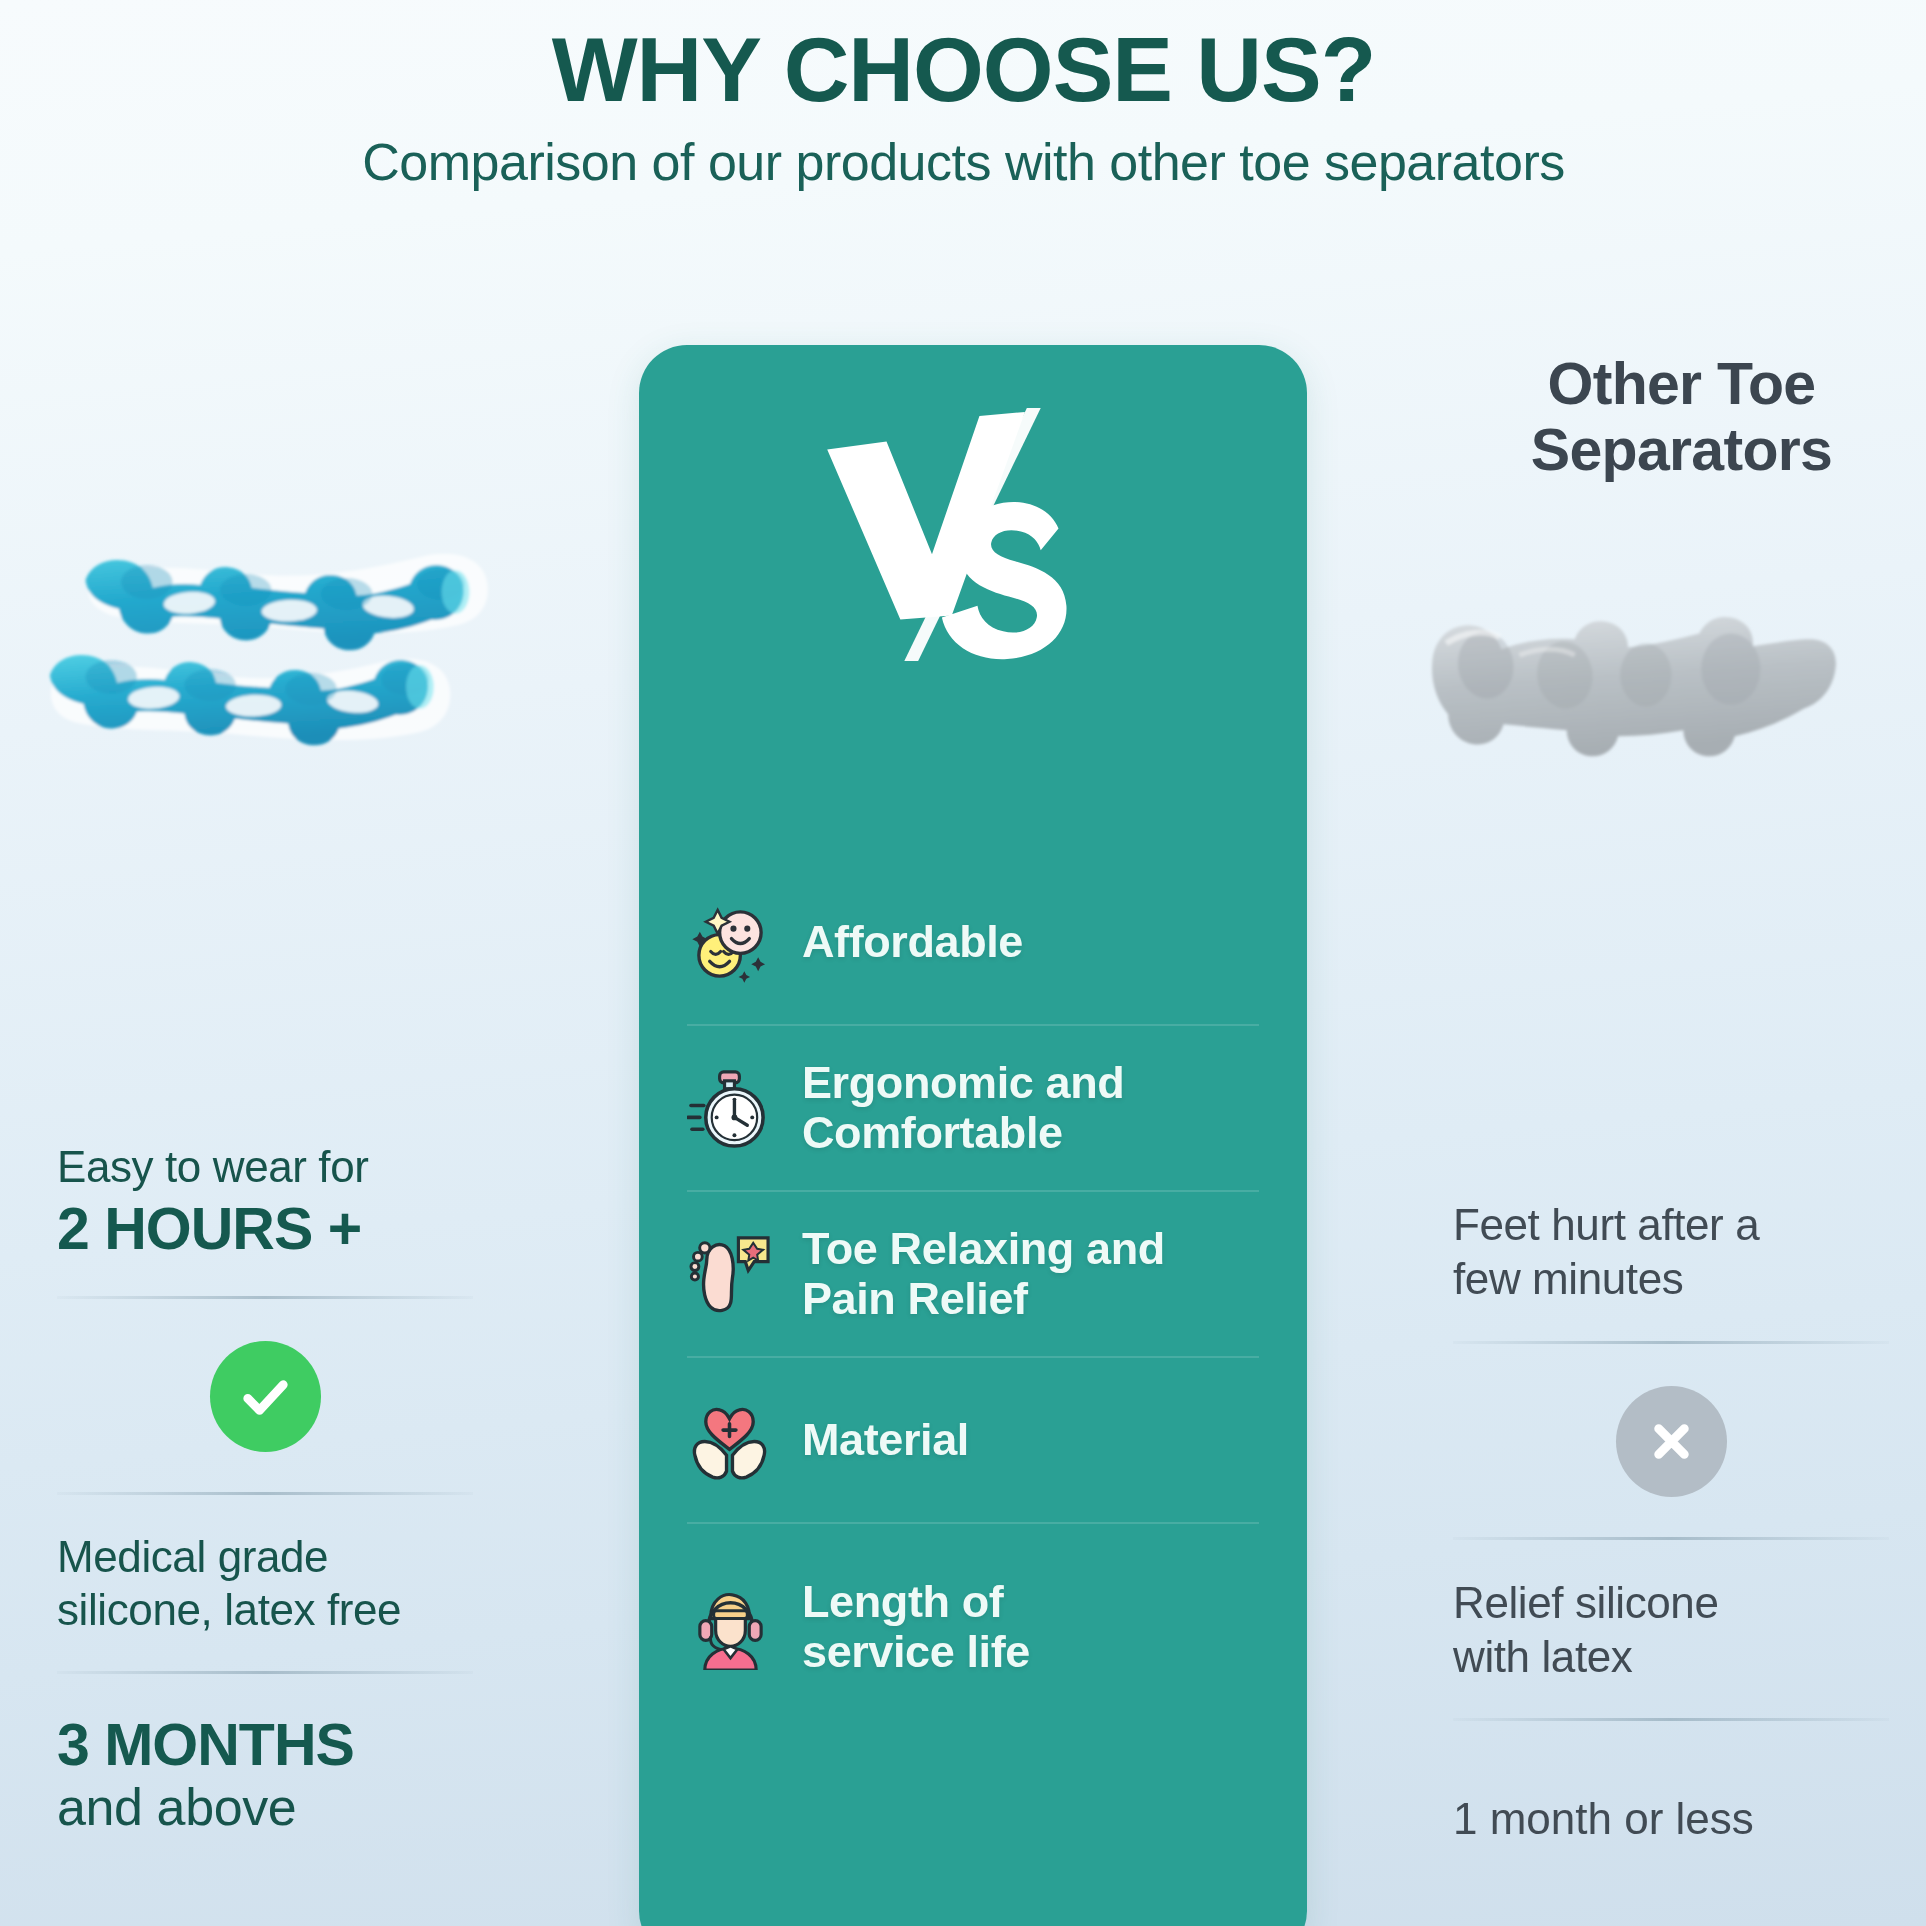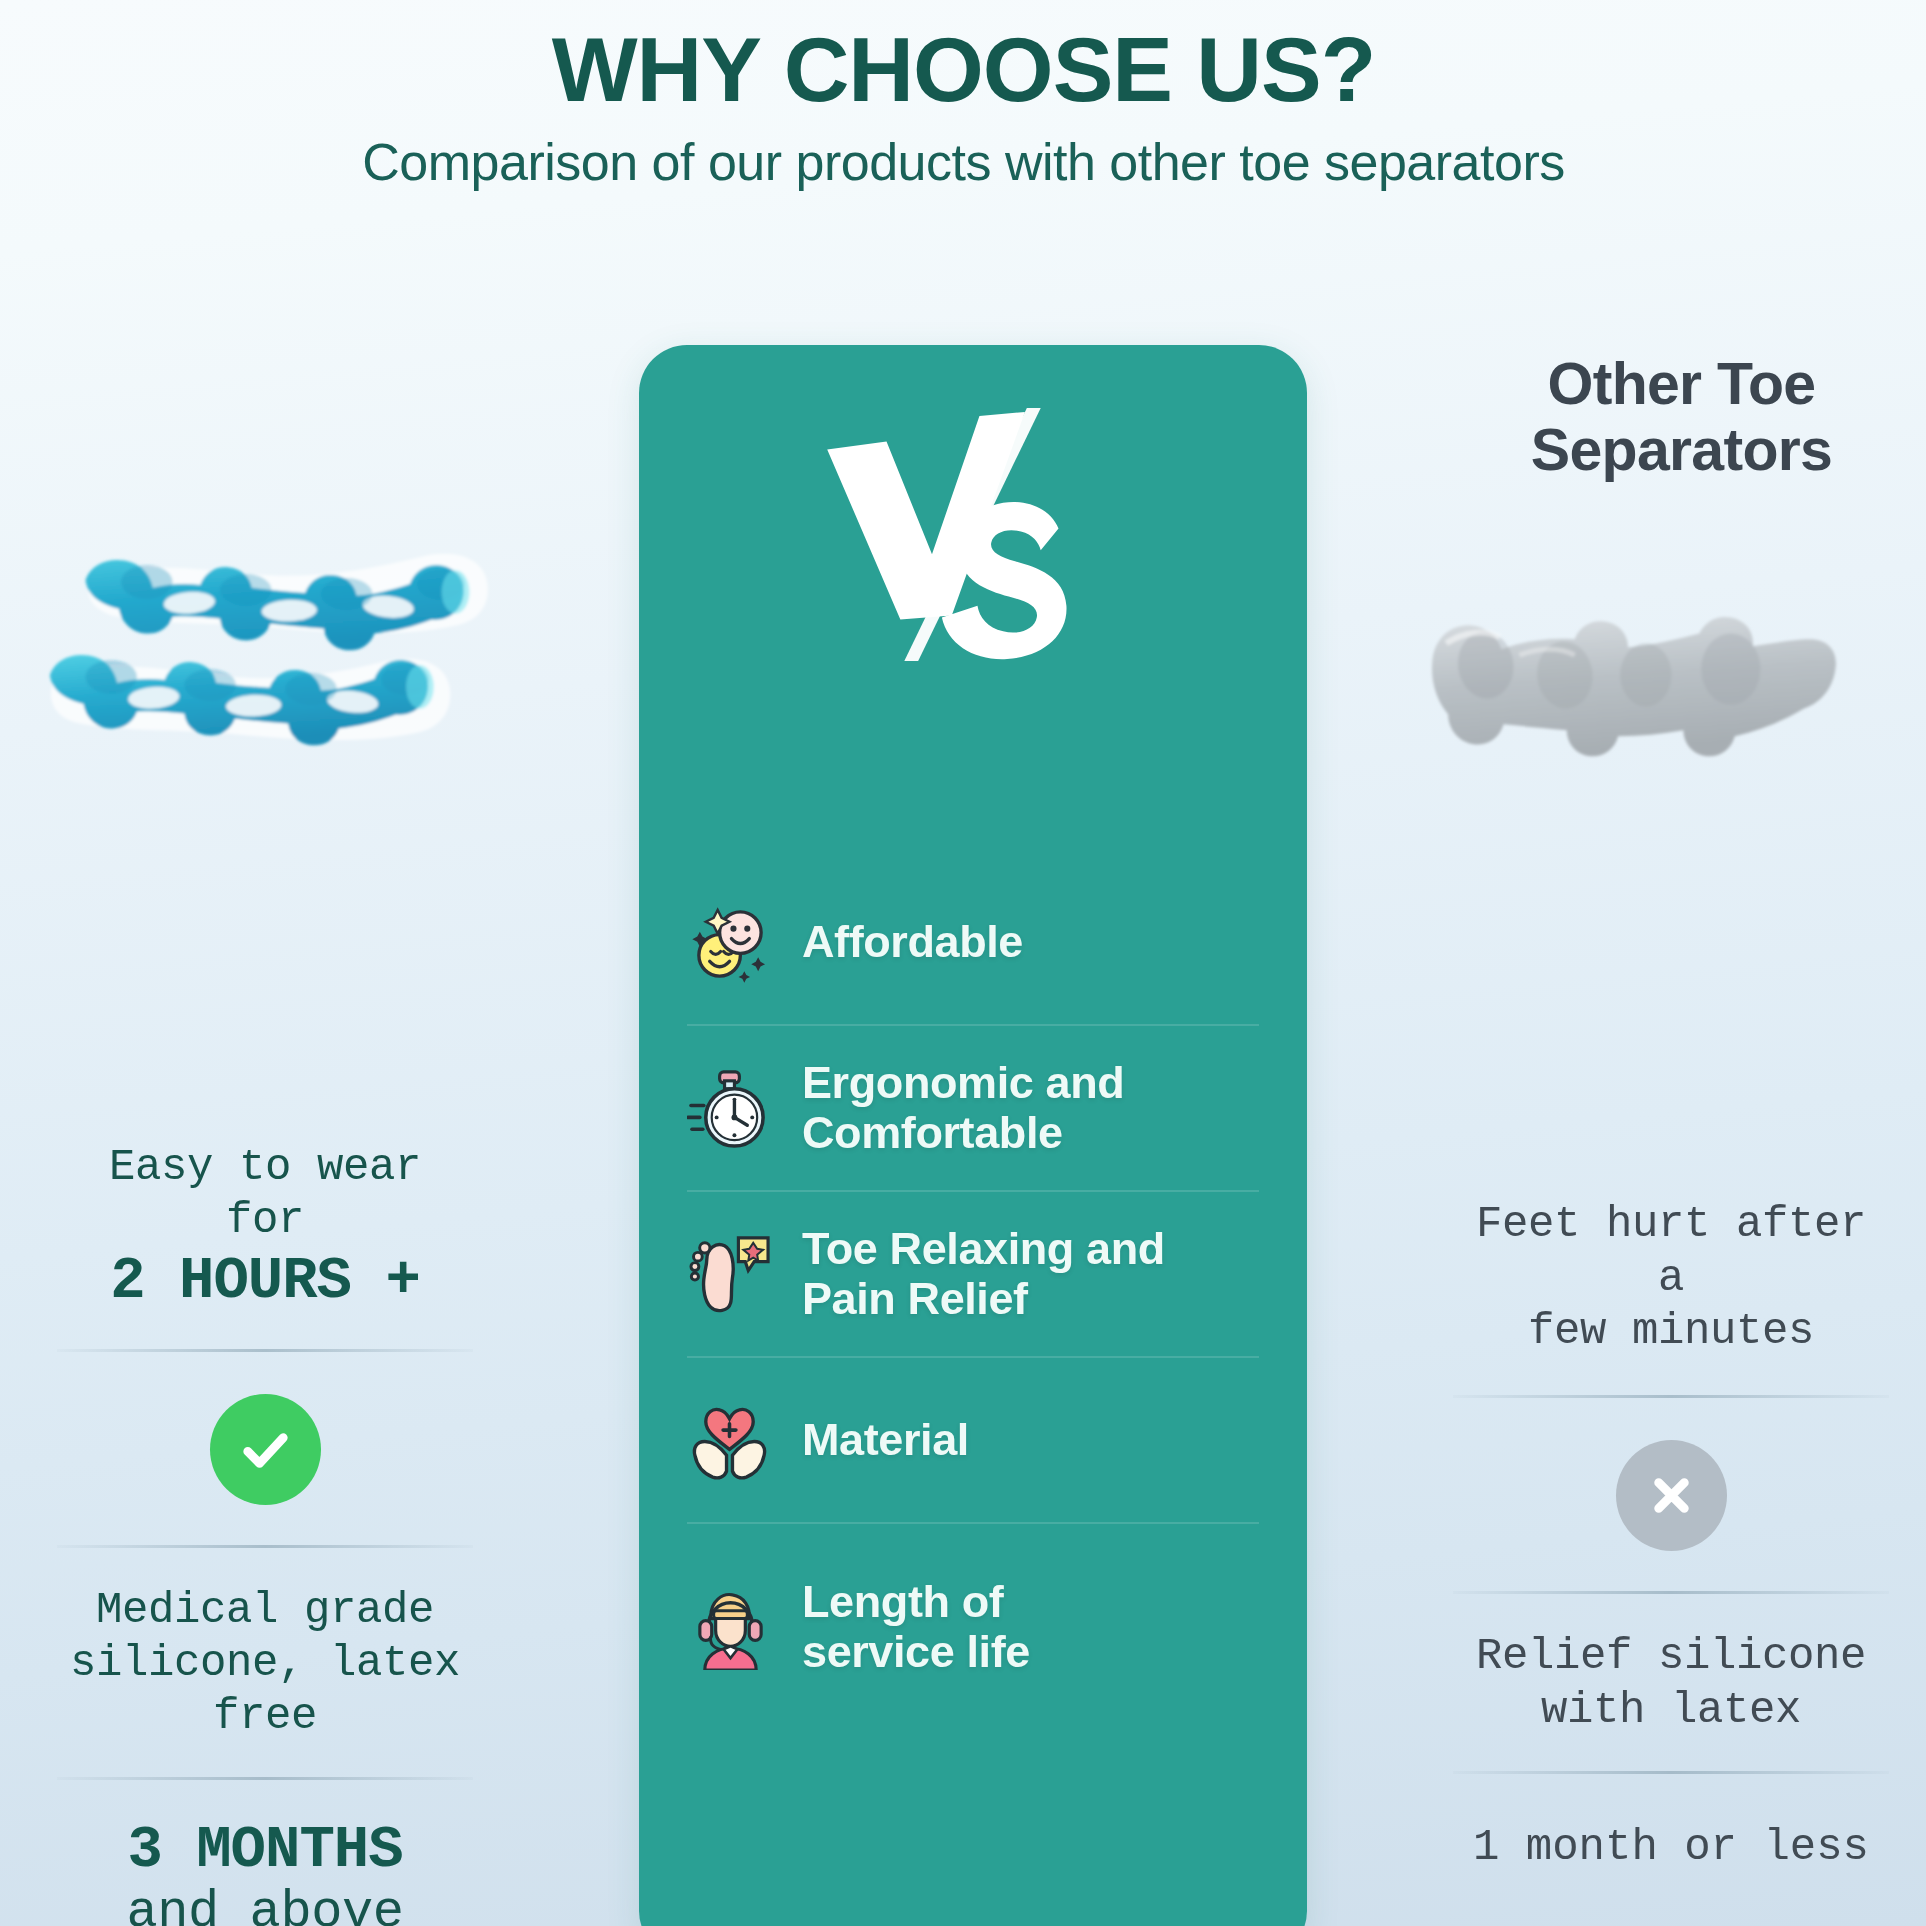--- a/index.html
+++ b/index.html
@@ -48,21 +48,21 @@
   .prodwrap{position:absolute;width:554px;height:327px;}
   .prod-left{left:40px;top:465px;}
   .prod-right{left:1416px;top:584px;}
 
   .rhead{
     position:absolute;left:1424px;top:351px;width:515px;text-align:center;
     font-size:59px;font-weight:bold;color:#3c4650;line-height:1.12;
     letter-spacing:-0.7px;
   }
 
-  .cell{width:100%;text-align:center;font-family:Liberation Mono, monospace;}
+  .cell{width:100%;}
   .cell .big{font-size:59px;font-weight:bold;color:#15594f;letter-spacing:-1px;line-height:1.06;}
   .cell .small{font-size:44px;color:#17544c;font-weight:400;line-height:1.2;letter-spacing:-0.4px;}
   .cell .gray{font-size:44px;color:#414b54;font-weight:400;line-height:1.22;letter-spacing:-0.4px;}
   .cell .graysm{font-size:44px;color:#414b54;font-weight:400;line-height:1.22;}
   .hr{height:3px;background:linear-gradient(90deg,rgba(130,155,170,.05),rgba(120,148,164,.5),rgba(130,155,170,.05));border:none;margin:0;}
 
   .badge{width:111px;height:111px;border-radius:50%;display:flex;align-items:center;justify-content:center;margin:0 auto;}
   .badge.ok{background:#3fcc62;}
   .badge.no{background:#b3bdc6;}
 
@@ -341,19 +341,19 @@
           <path d="M19 19 L45 45 M45 19 L19 45" stroke="#ffffff" stroke-width="9" fill="none" stroke-linecap="round"></path>
         </svg>
       </div>
     </div>
     <hr class="hr">
     <div class="cell" style="padding:36px 0 34px;">
       <div class="gray">Relief silicone</div>
       <div class="gray">with latex</div>
     </div>
     <hr class="hr">
-    <div class="cell" style="padding-top:47px;">
+    <div class="cell" style="padding-top:47px;margin-top:24px;">
       <div class="graysm">1 month or less</div>
     </div>
   </div>
 
 </div>
 
 
 </body></html>

